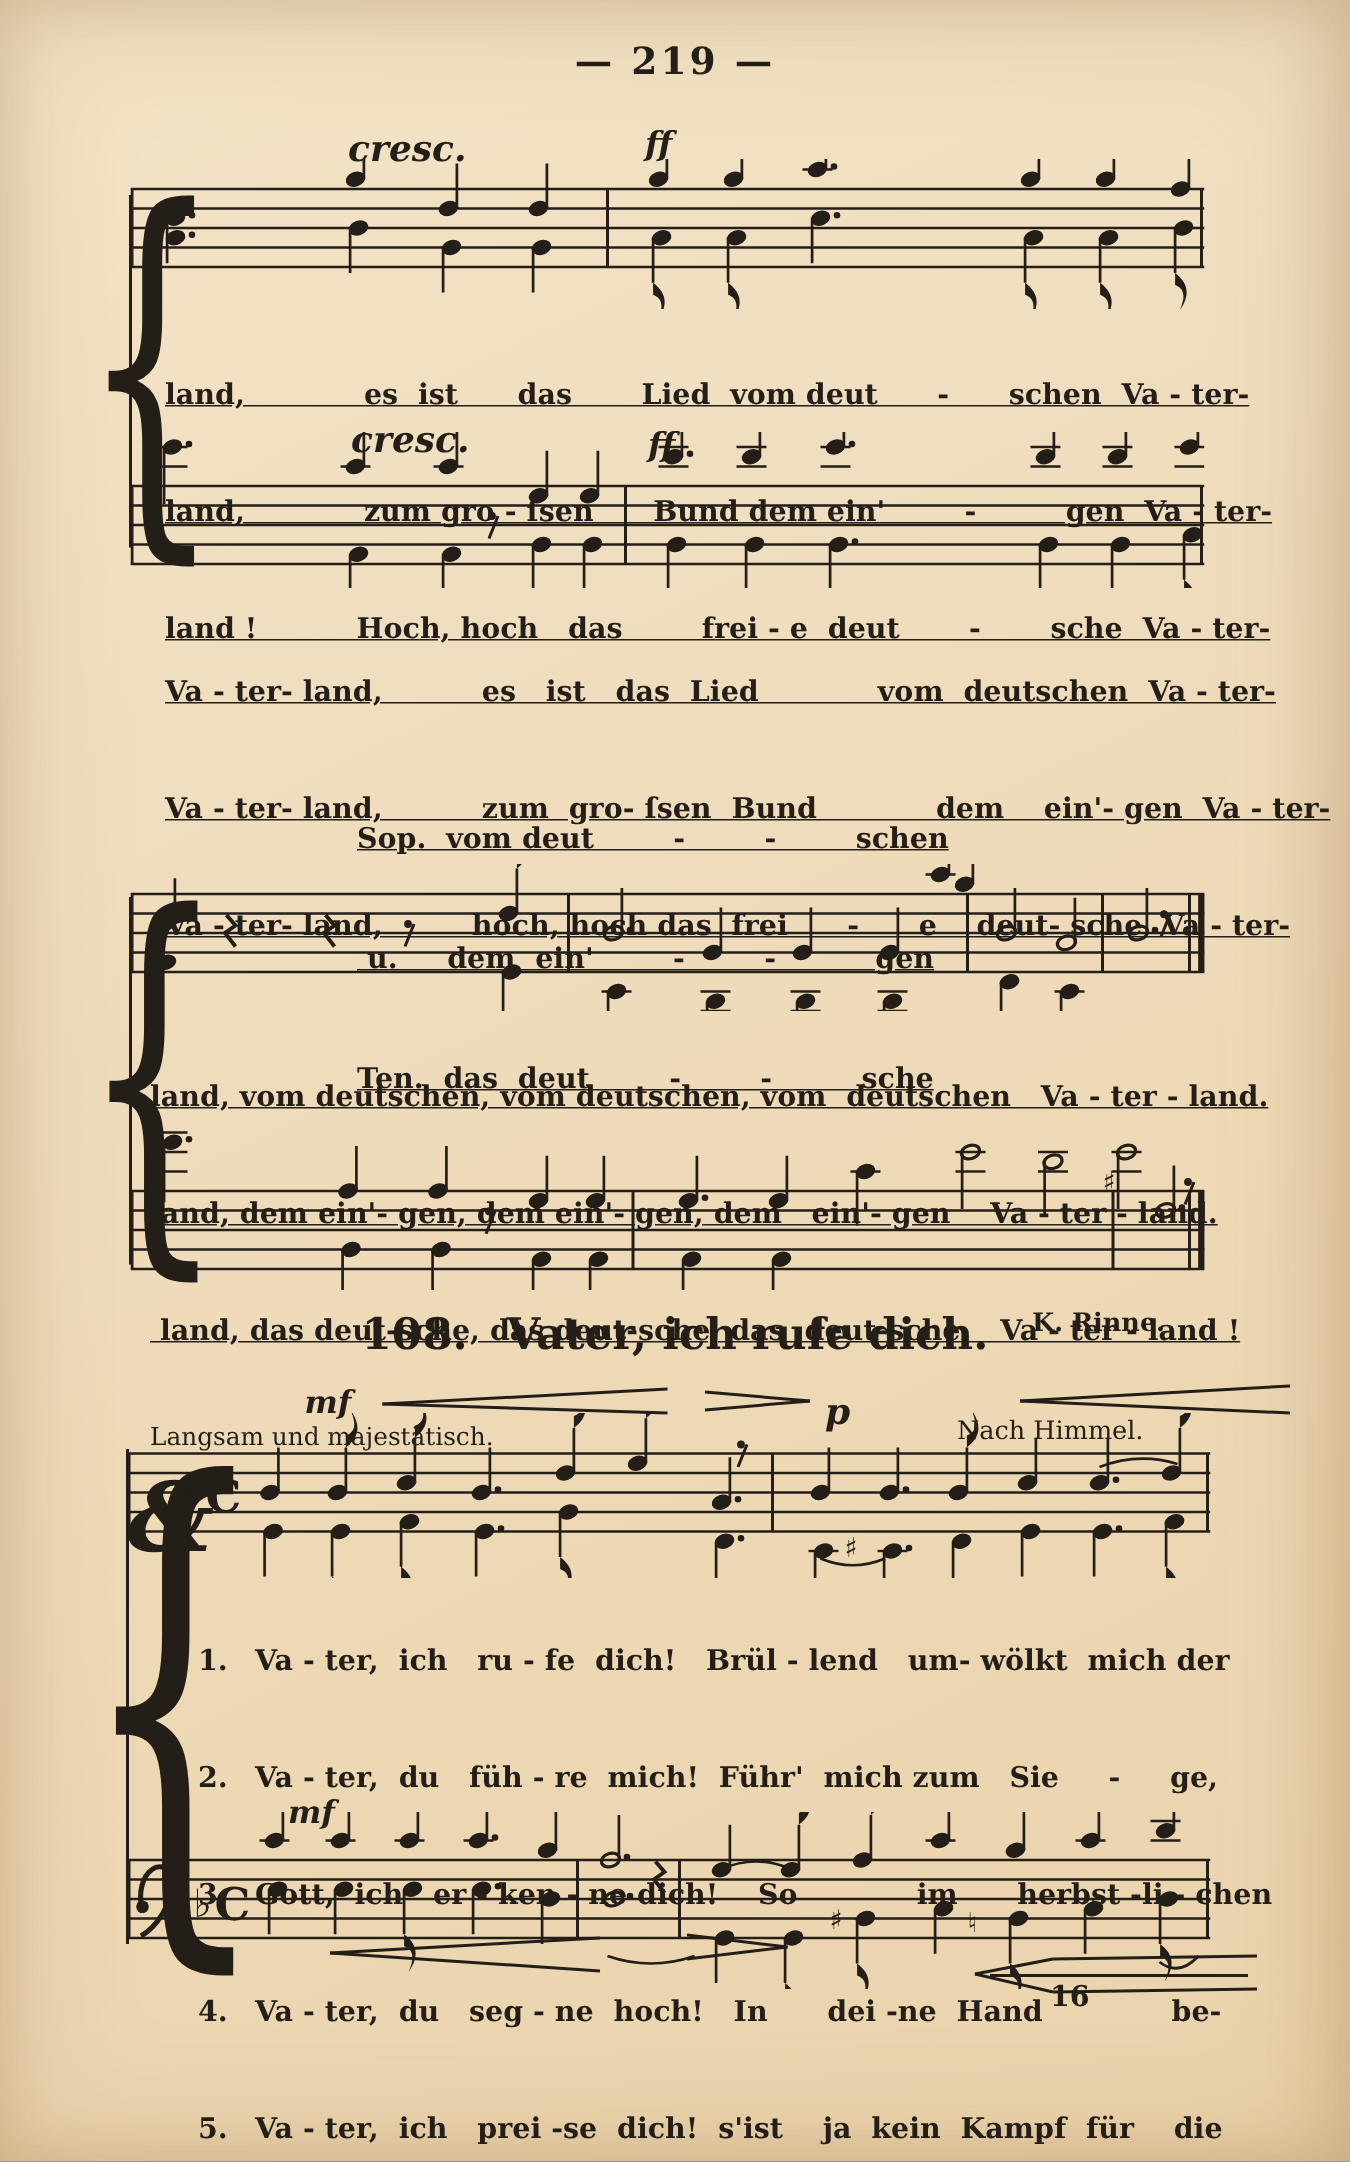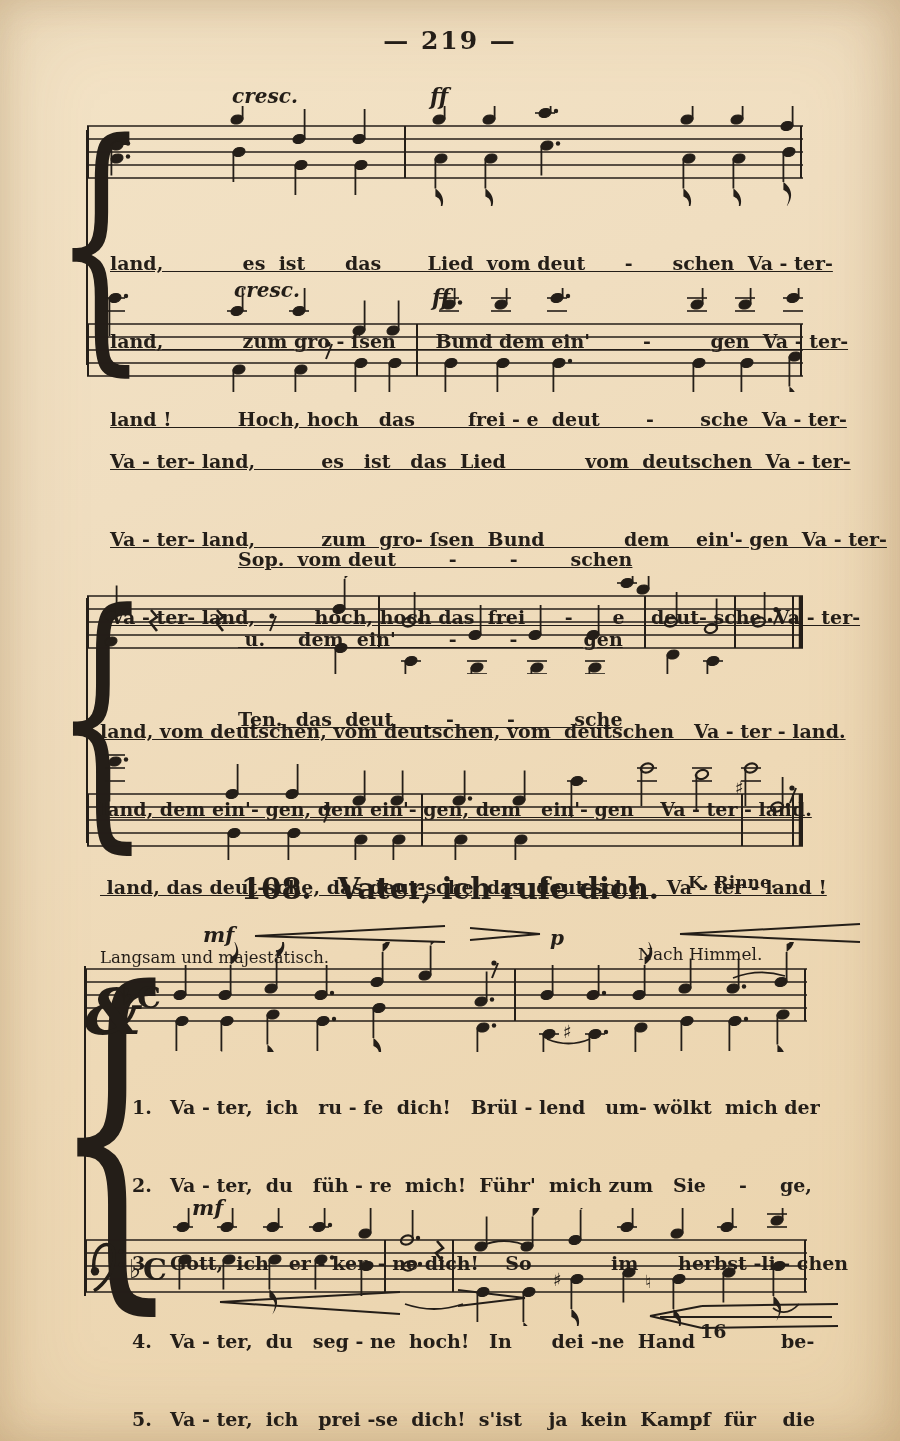--- a/index.html
+++ b/index.html
@@ -5,21 +5,21 @@
   html,body{margin:0;padding:0;background:#888;}
   .page{position:relative;width:900px;height:1441px;overflow:hidden;
     background:linear-gradient(155deg,#f3e3c6 0%,#f0dec0 30%,#eed9b6 60%,#ead3ac 100%);
     font-family:"DejaVu Serif",serif;color:#241e18;}
   .page::before{content:"";position:absolute;inset:0;pointer-events:none;
     box-shadow:inset 0 0 90px rgba(150,110,60,.22), inset -18px 0 40px rgba(140,100,55,.15), inset 10px 0 30px rgba(150,115,65,.10);}
   .abs{position:absolute;}
   .pgnum{left:0;right:0;top:26px;text-align:center;font-size:25px;font-weight:bold;letter-spacing:2px;}
   .lyrblock{font-weight:bold;font-size:19px;line-height:26px;white-space:pre;}
   .lyrblock div{height:26px;text-decoration:underline;}
-  .dyn{font-style:italic;font-weight:bold;font-size:20px;}
+  .dyn{font-style:italic;font-weight:bold;font-size:24px;}
   .dyn.ff{font-size:22px;}
   .brace{font-weight:400;transform:scaleX(.55);transform-origin:left center;line-height:1;}
   .sysline{width:2px;background:#241e18;}
   .staff svg{display:block;}
   .heading{left:0;right:0;top:872px;text-align:center;font-weight:bold;font-size:29px;}
   .heading .num{margin-right:26px;}
   .temporow{font-weight:normal;font-size:16.5px;margin-top:40px;}
   .verses{font-weight:bold;font-size:19px;line-height:26px;white-space:pre;}
   .verses .row{display:flex;height:26px;}
   .verses .vn{width:38px;}

